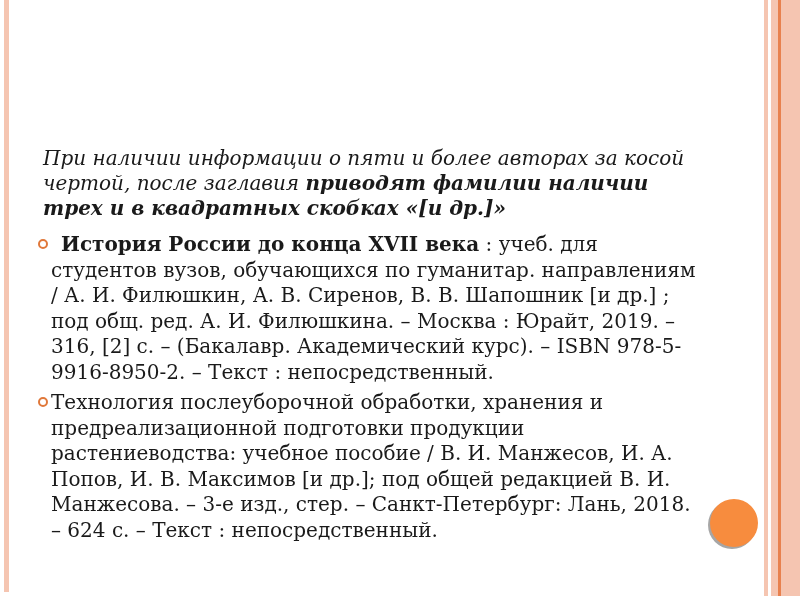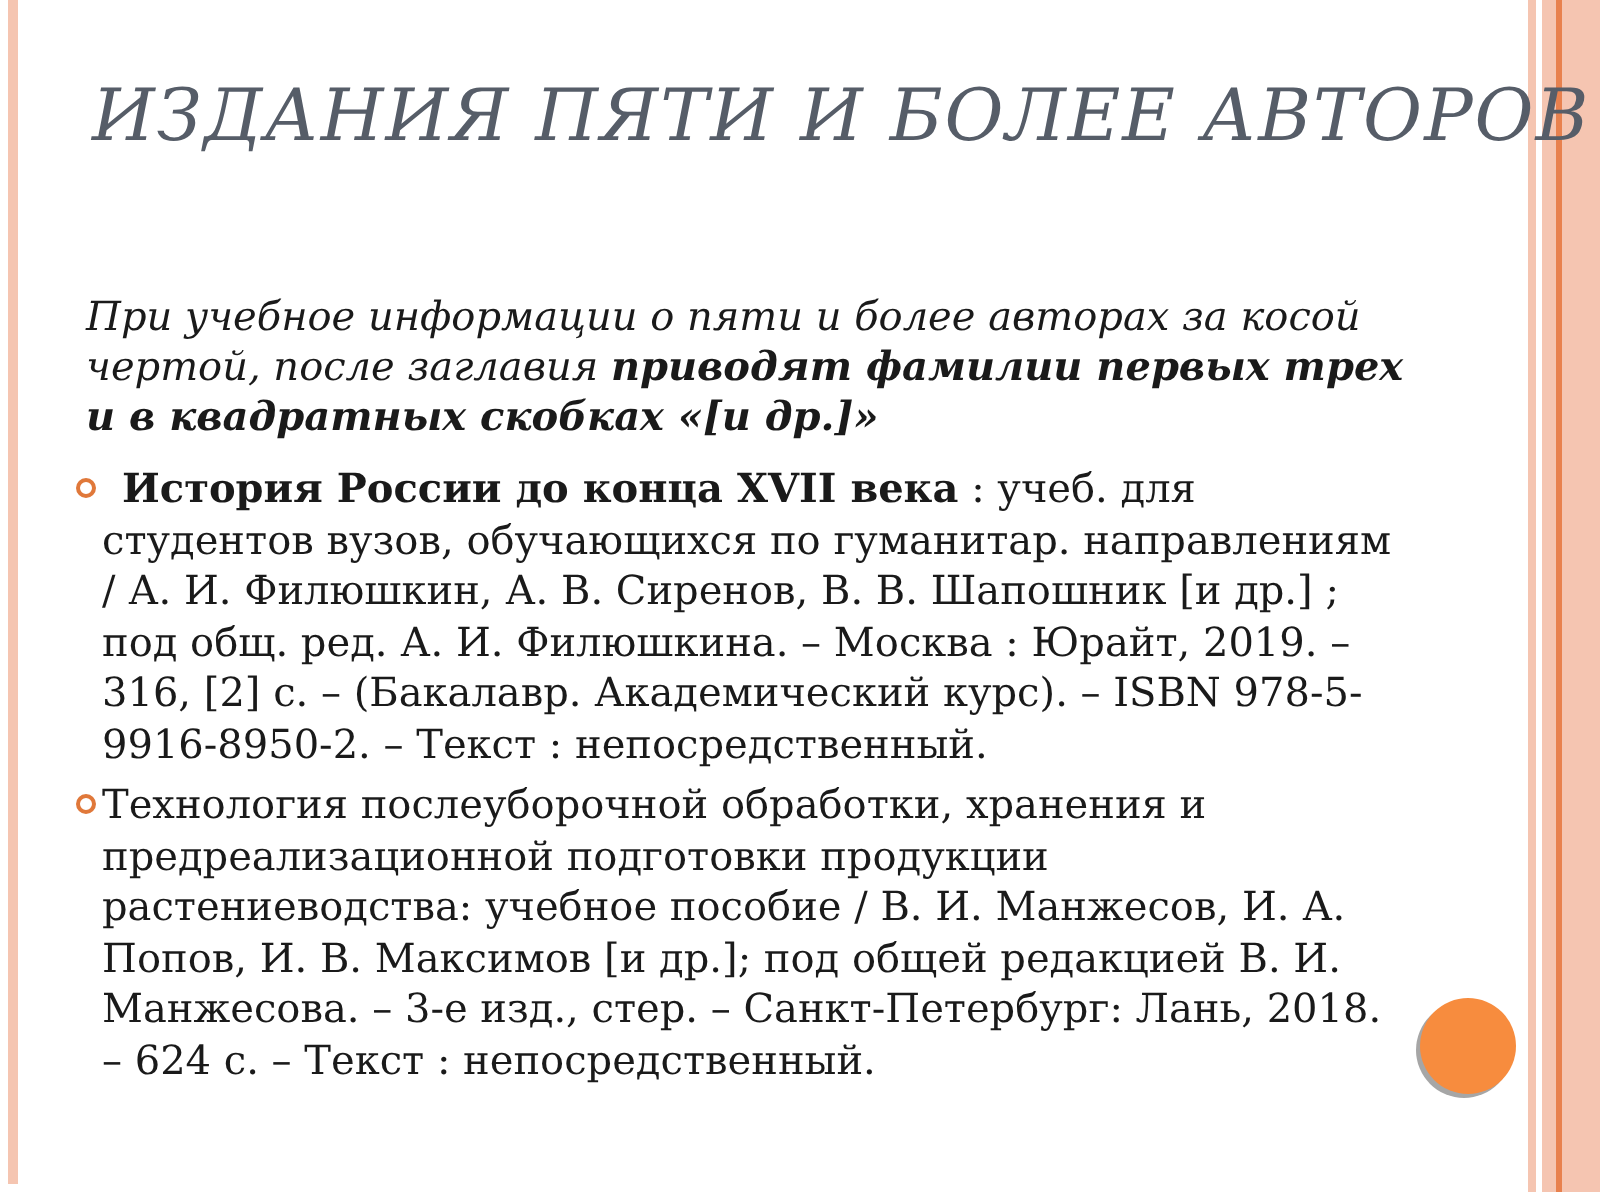--- a/index.html
+++ b/index.html
@@ -108,25 +108,24 @@
 
 <div class="slide">
 
   <div class="left-line"></div>
   <div class="right-thin-line"></div>
   <div class="right-stripe">
     <div class="right-stripe-inner"></div>
   </div>
   <div class="orange-circle"></div>
 
-  <h1 class="title">ИЗДАНИЯ ПЯТИ И БОЛЕЕ АВТОРОВ</h1>
 
   <div class="content">
 
-    <p class="intro"><span>При учебное информации о пяти и более авторах за косой чертой, после заглавия </span><span class="bold">приводят фамилии первых трех и в квадратных скобках «[и др.]»</span></p>
+    <p class="intro"><span>При наличии информации о пяти и более авторах за косой чертой, после заглавия </span><span class="bold">приводят фамилии наличии трех и в квадратных скобках «[и др.]»</span></p>
 
     <ul class="refs">
       <li class="ref"><span class="bold lead-indent">История России до конца XVII века</span><span> : учеб. для студентов вузов, обучающихся по гуманитар. направлениям / А. И. Филюшкин, А. В. Сиренов, В. В. Шапошник [и др.] ; под общ. ред. А. И. Филюшкина. – Москва : Юрайт, 2019. – 316, [2] с. – (Бакалавр. Академический курс). – ISBN 978-5-9916-8950-2. – Текст : непосредственный.</span></li>
       <li class="ref"><span class="bold"></span><span>Технология послеуборочной обработки, хранения и предреализационной подготовки продукции растениеводства: учебное пособие / В. И. Манжесов, И. А. Попов, И. В. Максимов [и др.]; под общей редакцией В. И. Манжесова. – 3-е изд., стер. – Санкт-Петербург: Лань, 2018. – 624 с. – Текст : непосредственный.</span></li>
     </ul>
 
   </div>
 </div>
 
 </body></html>

